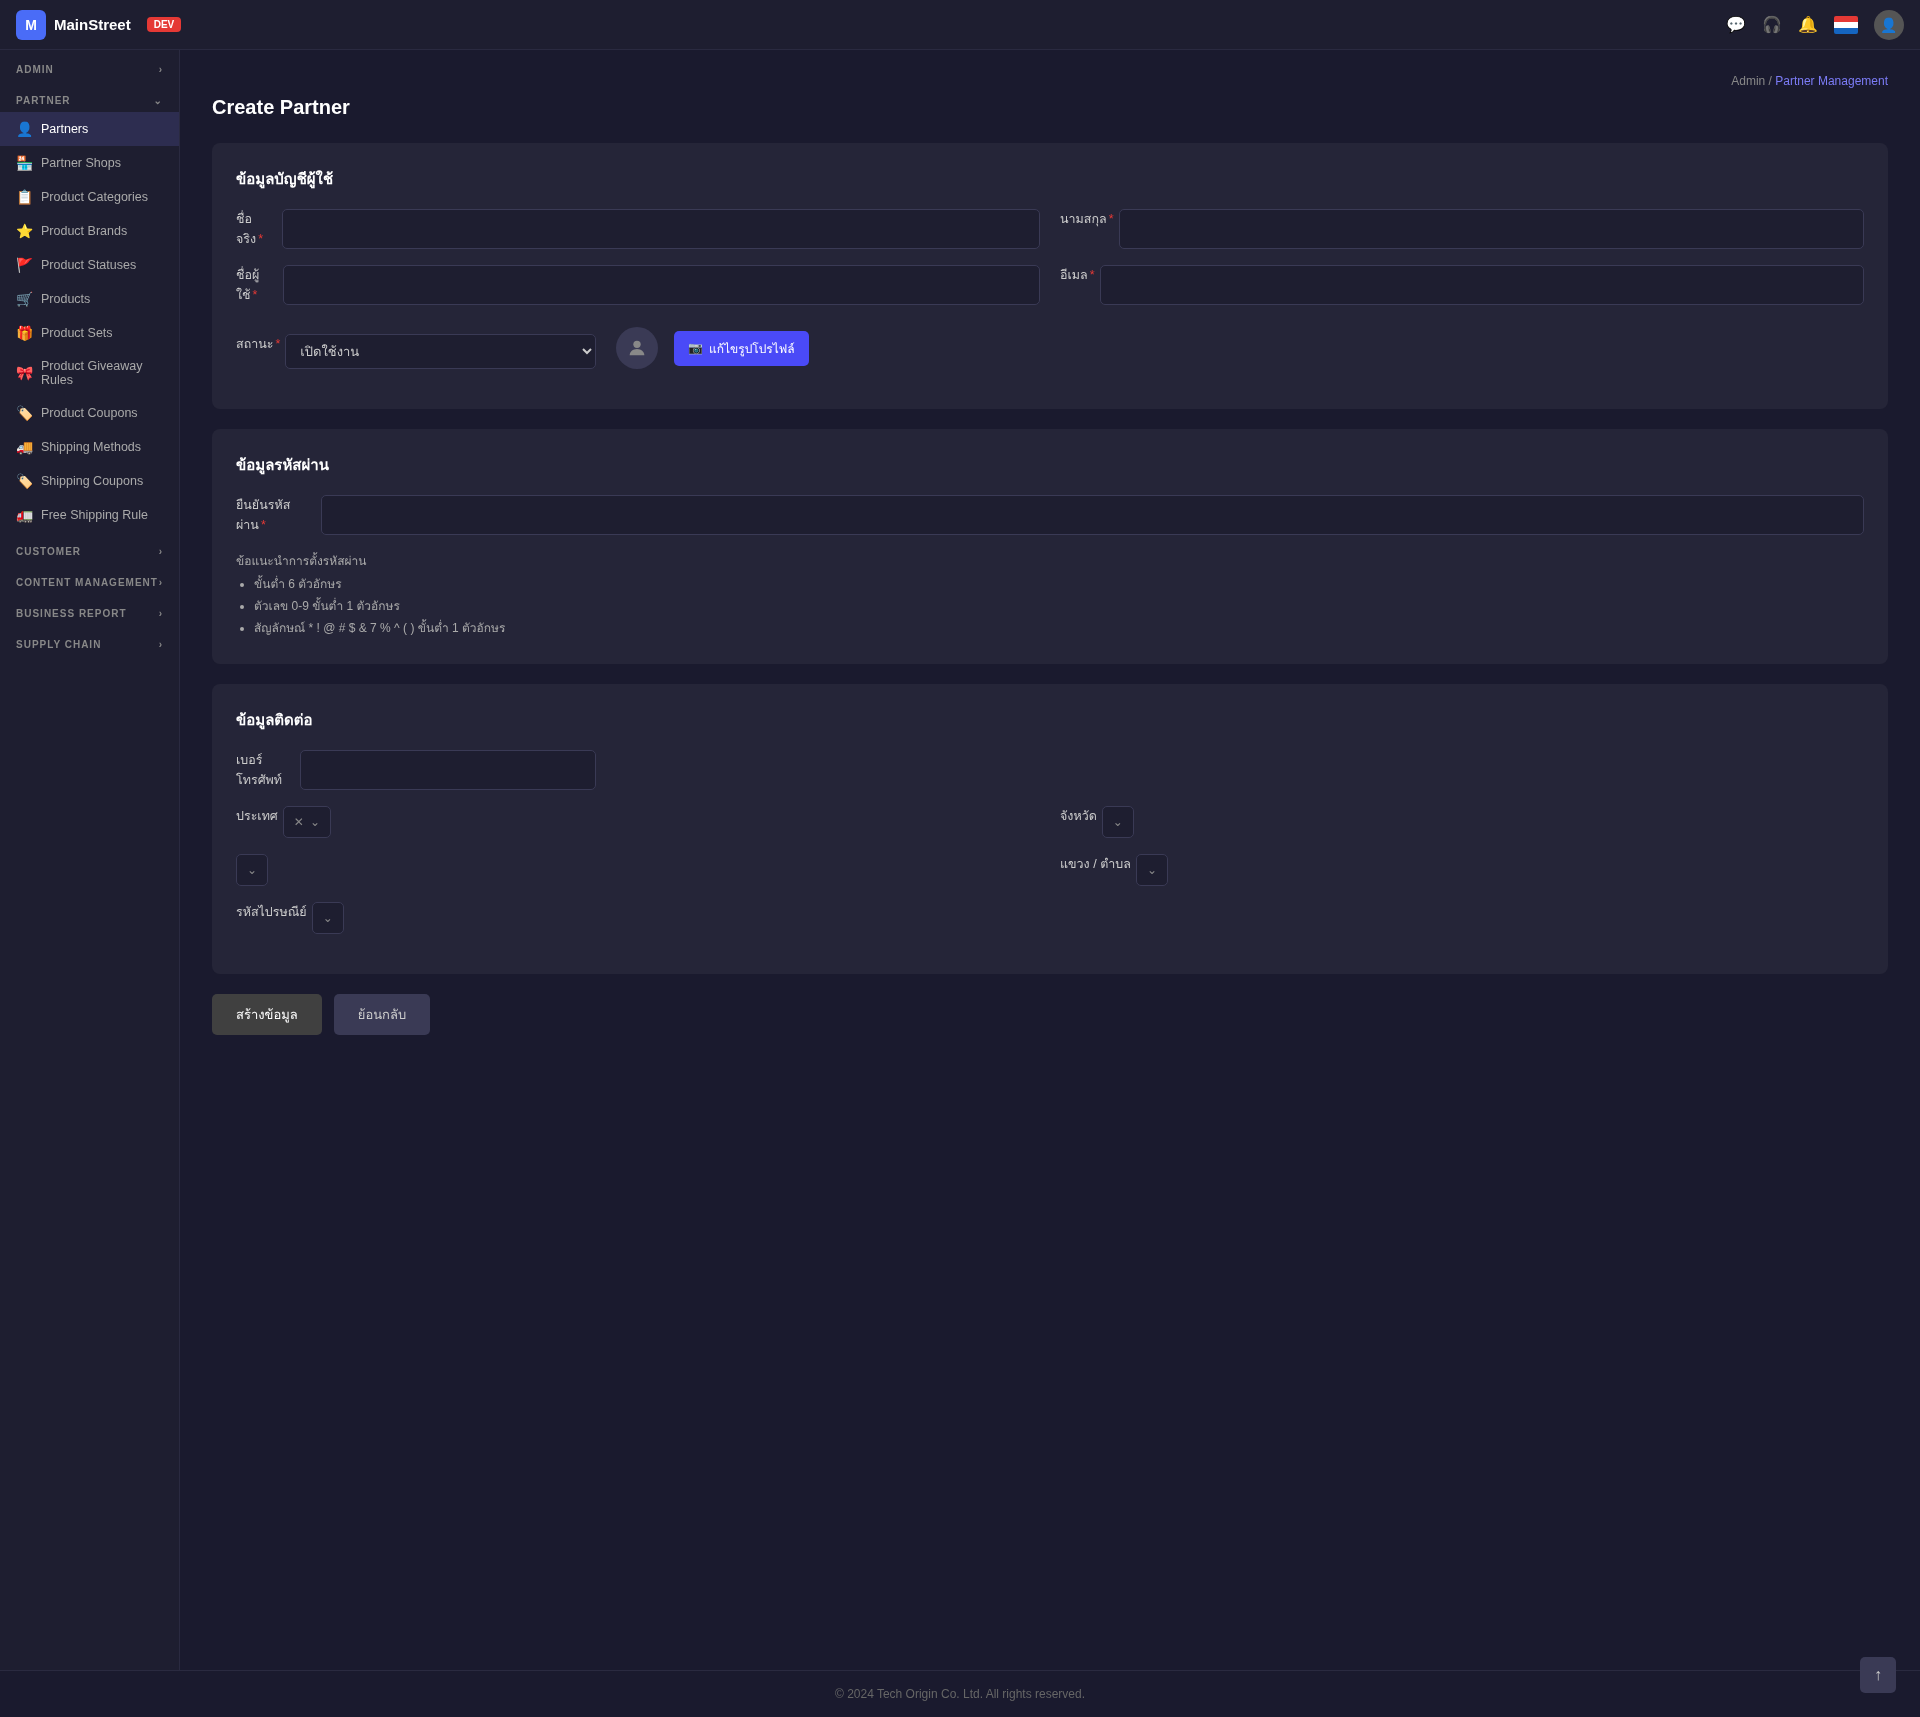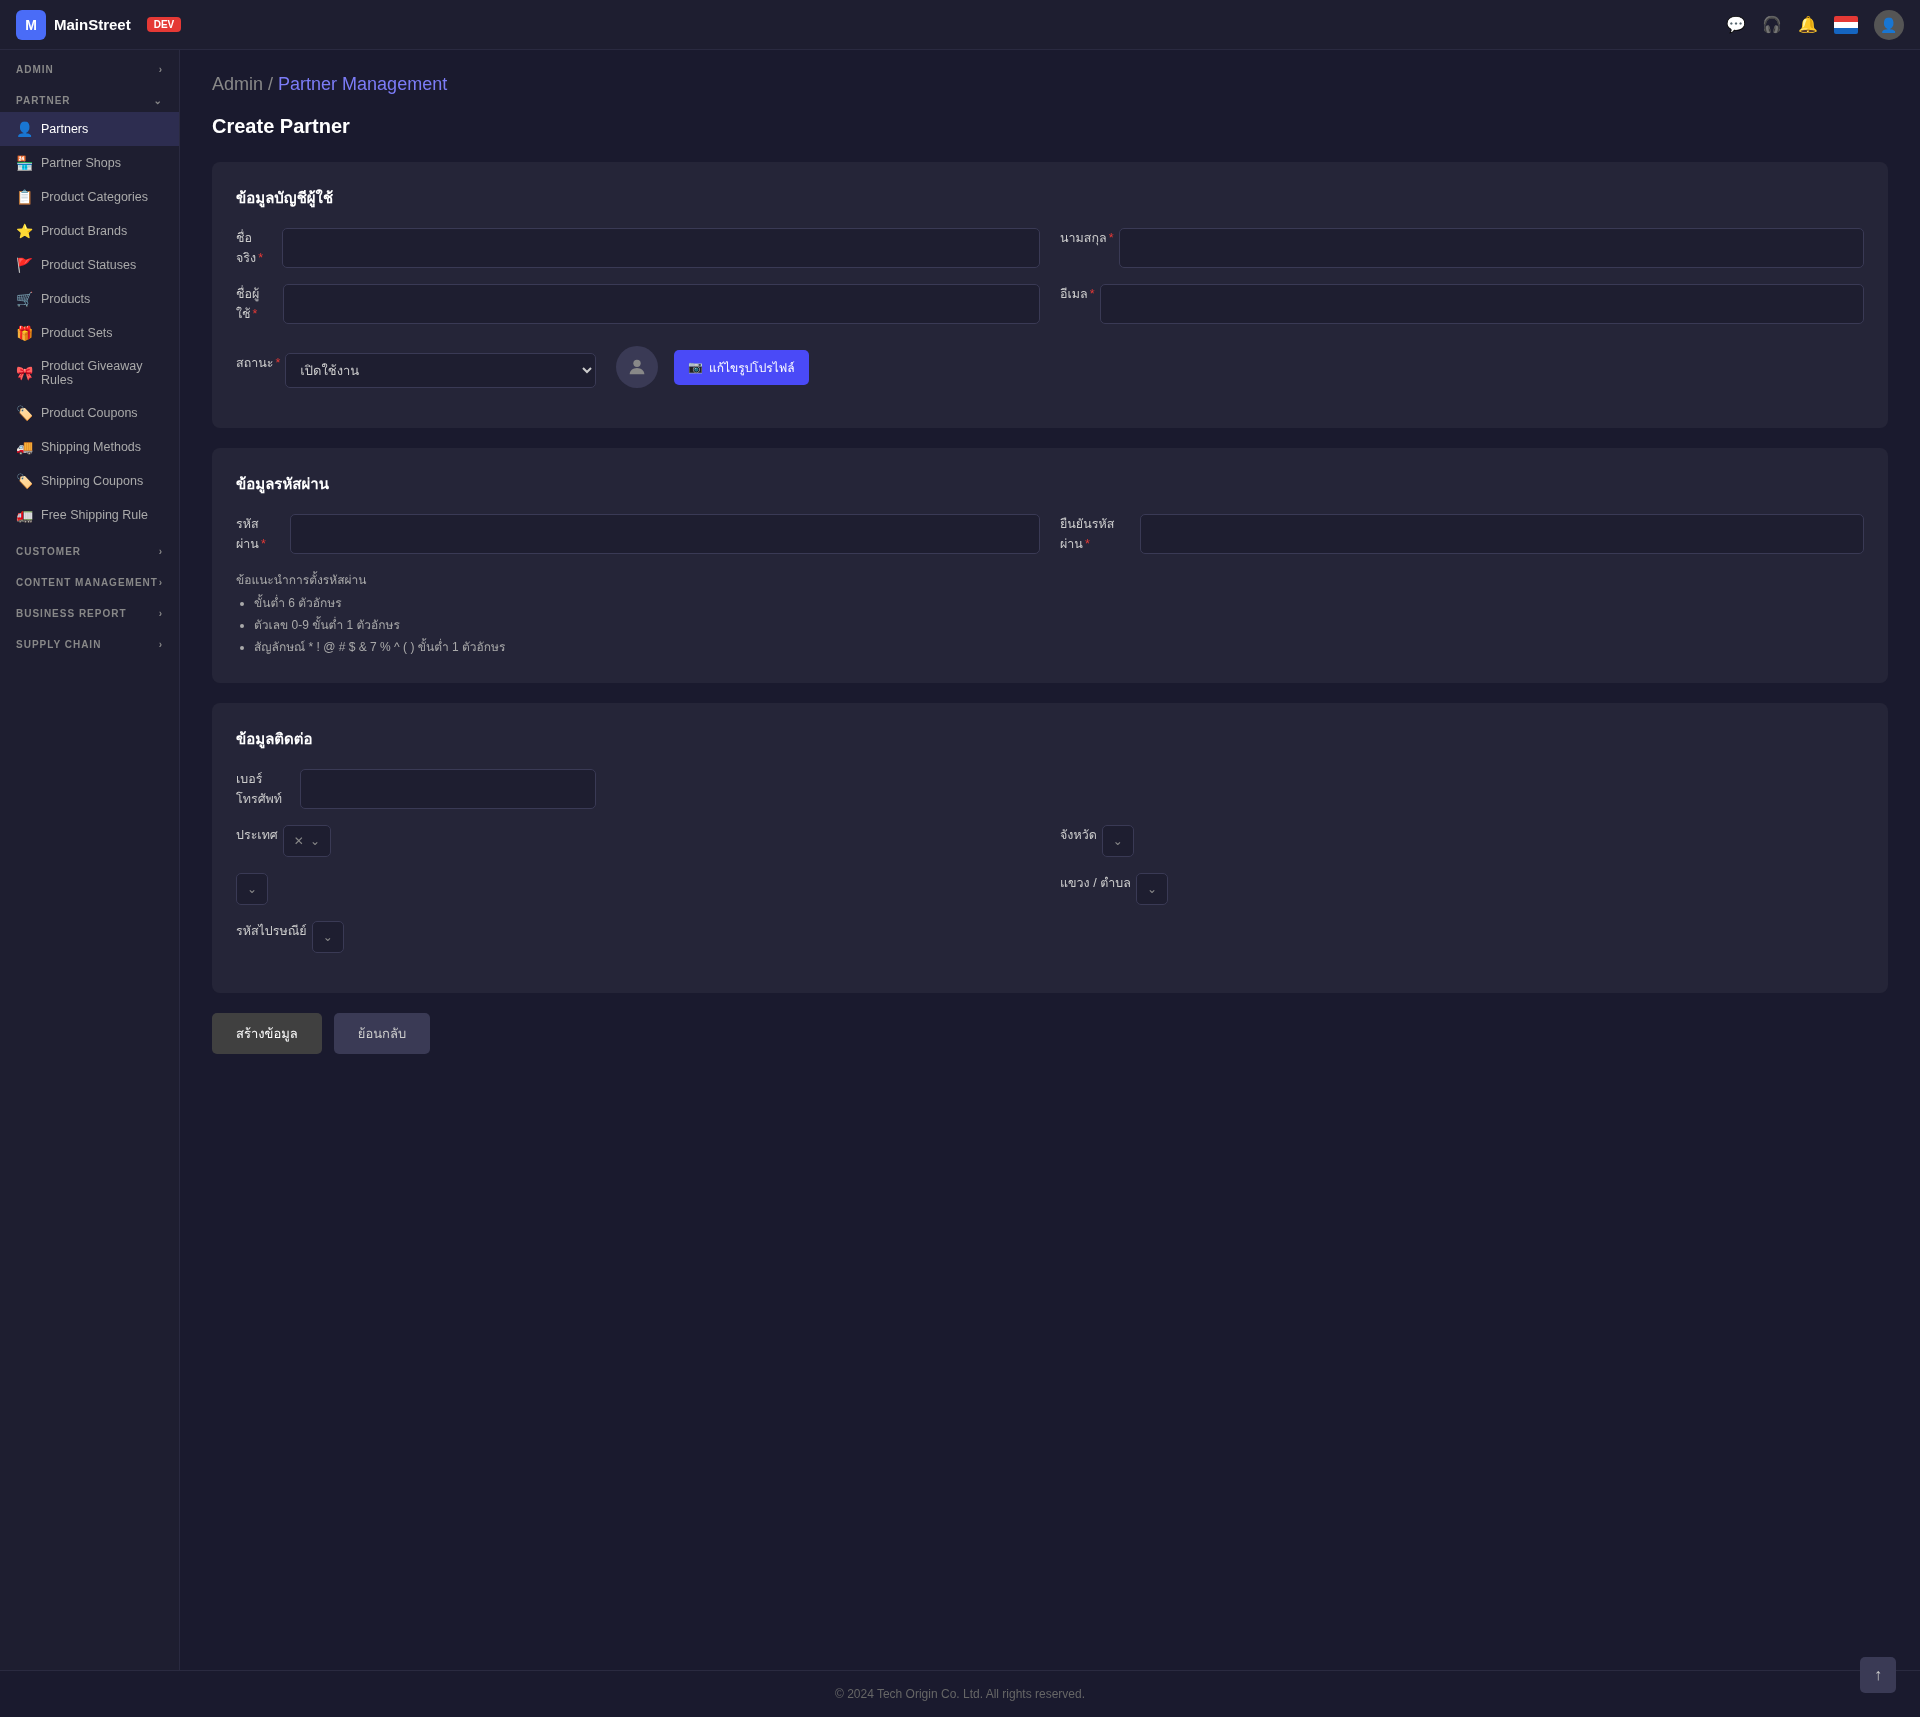--- a/index.html
+++ b/index.html
@@ -136,24 +136,24 @@
     }
 
     
     .main-content {
       flex: 1;
       padding: 24px 32px;
       overflow-y: auto;
       background: #1a1a2e;
     }
     .breadcrumb {
-      font-size: 18px;
+      font-size: 12px;
       color: #888;
-      text-align: left;
-      margin-bottom: 20px;
+      text-align: right;
+      margin-bottom: 8px;
     }
     .breadcrumb .crumb-link {
       color: #7c7cf7;
     }
     .page-title {
       font-size: 20px;
       font-weight: 600;
       color: #fff;
       margin-bottom: 24px;
     }
@@ -504,26 +504,20 @@
         </div>
       </div>
     </div>
 
     <div class="form-section">
       <div class="form-section-title">ข้อมูลรหัสผ่าน</div>
 
       <div class="form-row">
         <div class="form-group">
           <label>
-            <span>รหัสผ่าน</span><span class="required">*</span>
-          </label>
-          <input type="password" style="">
-        </div>
-        <div class="form-group">
-          <label>
             <span>ยืนยันรหัสผ่าน</span><span class="required">*</span>
           </label>
           <input type="password" style="">
         </div>
       </div>
 
       <div class="password-hints">
         <span>ข้อแนะนำการตั้งรหัสผ่าน</span>
         <ul>
           <li>ขั้นต่ำ 6 ตัวอักษร</li>

